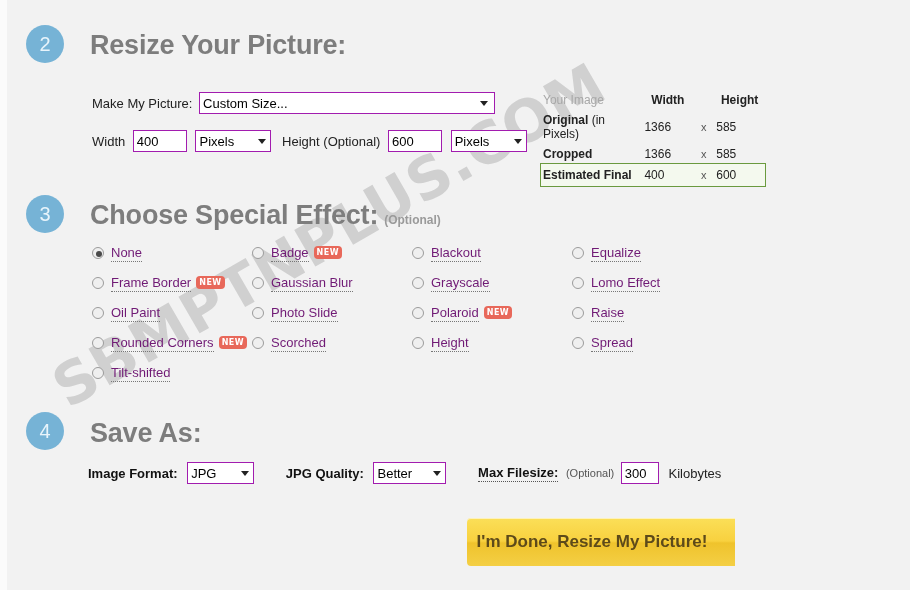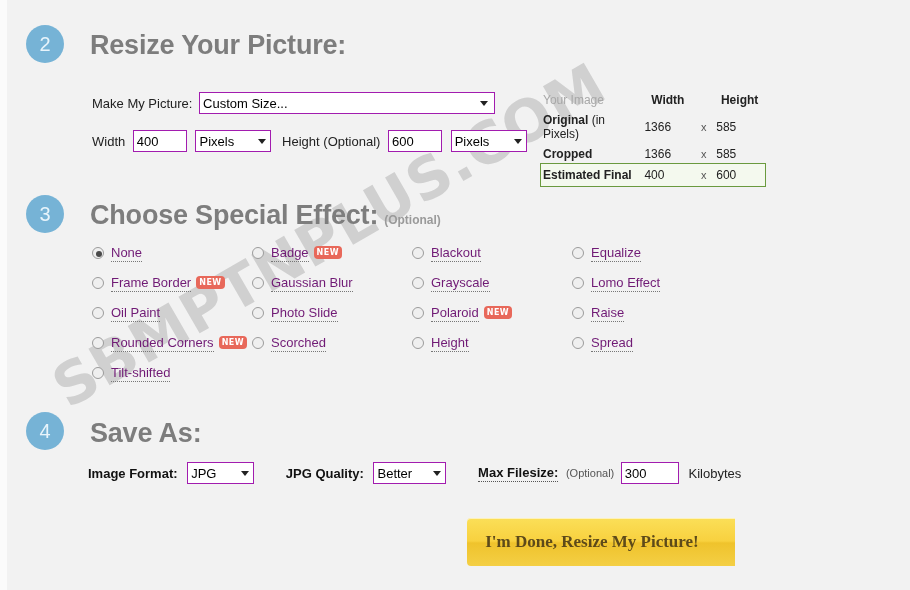--- a/index.html
+++ b/index.html
@@ -182,21 +182,21 @@
     position:absolute; left:244px; top:0;
     width:0; height:0;
     border-top:24px solid transparent;
     border-bottom:24px solid transparent;
     border-left:24px solid #f6d44b;
   }
   #submit-btn .txt {
     position:absolute; left:0; top:0; width:250px; height:48px;
     line-height:48px; text-align:center;
     font-size:17px; font-weight:bold; color:#5d4a1a;
-    font-family:Liberation Serif, serif;
+    font-family:Liberation Sans, sans-serif;
   }
 </style>
 </head>
 <body>
 
 <div id="page">
 
   <div id="left-edge"></div>
 
   <div id="watermark">
@@ -320,21 +320,21 @@
     </span>
     <span class="bold" style="display:inline-block;vertical-align:middle;margin-left:28px;">JPG Quality:</span>
     <span class="sel-wrap" style="margin-left:6px;">
       <select class="ctl" style="width:73px;">
         <option>Better</option>
       </select>
       <span class="caret"></span>
     </span>
     <span class="bold dotted" style="display:inline-block;vertical-align:middle;margin-left:28px;">Max Filesize:</span>
     <span class="small-opt" style="display:inline-block;vertical-align:middle;margin-left:4px;">(Optional)</span>
-    <input class="ctl" type="text" style="width: 58px; margin-left: 3px;" value="300">
+    <input class="ctl" type="text" style="width: 38px; margin-left: 3px;" value="300">
     <span class="lbl" style="display:inline-block;vertical-align:middle;margin-left:6px;">Kilobytes</span>
   </div>
 
   <div id="submit-btn">
     <div class="arrow2"></div>
     <div class="shape"></div>
     <div class="txt">I'm Done, Resize My Picture!</div>
   </div>
 
 </div>

